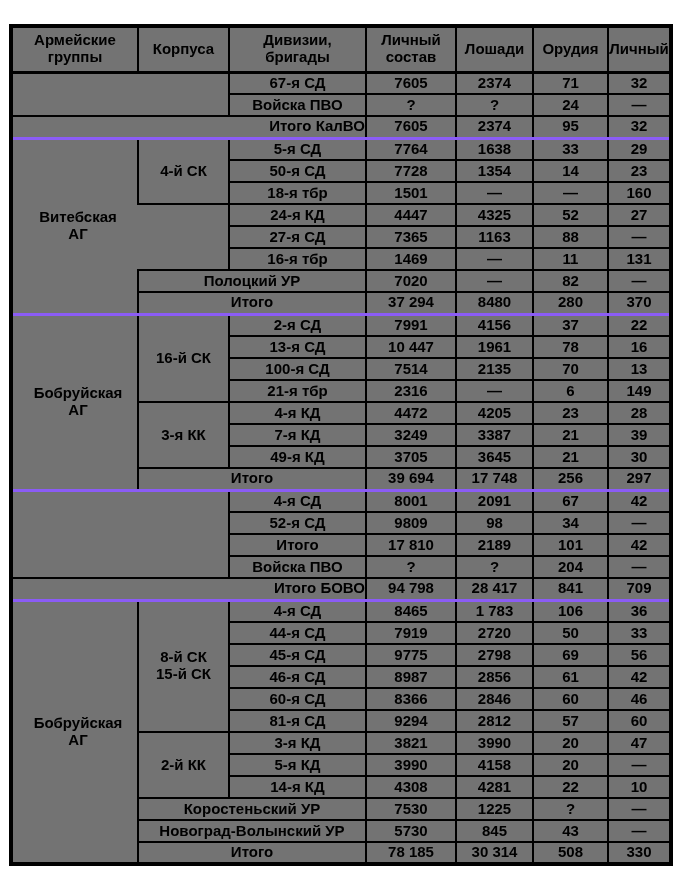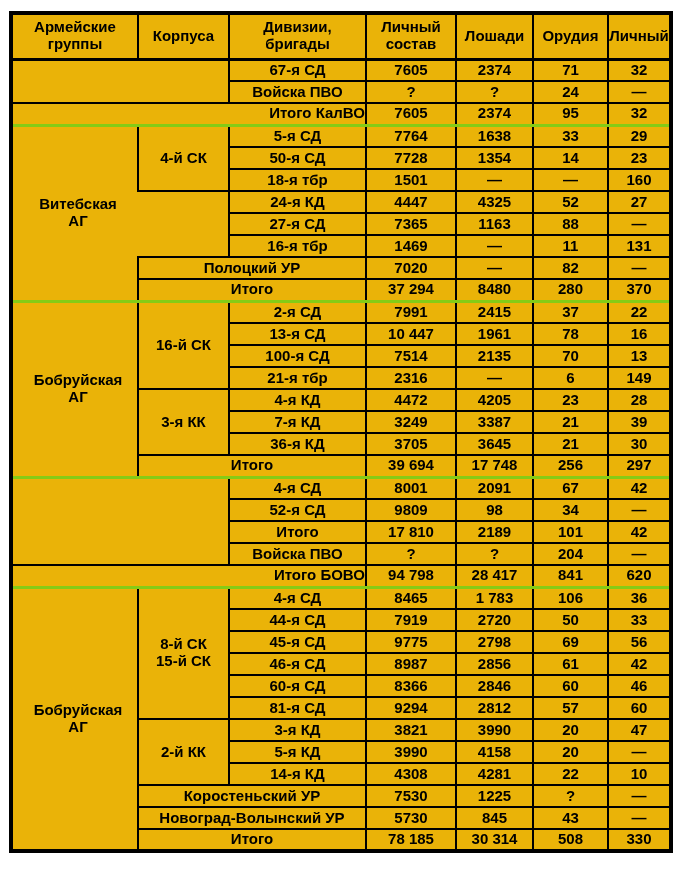--- a/index.html
+++ b/index.html
@@ -6,27 +6,27 @@
     margin: 0;
     padding: 0;
     background: #ffffff;
     width: 680px;
     height: 869px;
     overflow: hidden;
   }
   table.obt {
     border-collapse: collapse;
     table-layout: fixed;
-    margin: 11px 0 0 9px;
+    margin: 24px 0 0 9px;
     width: 661px;
     border: 4px solid #000000;
     font-family: "Liberation Sans", sans-serif;
     font-weight: bold;
     color: #000000;
-    background: #eab308;
+    background: #737373;
   }
   th, td {
     border: 2px solid #000000;
     font-size: 15px;
     line-height: 1.12;
     text-align: center;
     vertical-align: middle;
     padding: 0;
     overflow: hidden;
   }
@@ -40,21 +40,21 @@
   .pre { white-space: pre-line; }
   .group {
     text-align: center;
     padding-left: 6px;
     white-space: pre-line;
   }
   .left {
     text-align: right;
     padding-left: 5px;
   }
-  tr.thick td { border-top: 3px solid #84cc16; }
+  tr.thick td { border-top: 3px solid #8b5cf6; }
   td.no-left { border-left-style: hidden; }
 </style>
 </head>
 <body>
 
 <table class="obt">
   <colgroup>
     <col style="width:127px">
       <col style="width:91px">
       <col style="width:137px">
@@ -162,21 +162,21 @@
       <td>280</td>
       <td>370</td>
     </tr>
 
     <tr class="thick">
       <td rowspan="8" class="group">Бобруйская
 АГ</td>
       <td rowspan="4">16-й СК</td>
       <td>2-я СД</td>
       <td>7991</td>
-      <td>2415</td>
+      <td>4156</td>
       <td>37</td>
       <td>22</td>
     </tr>
     <tr>
       <td>13-я СД</td>
       <td>10 447</td>
       <td>1961</td>
       <td>78</td>
       <td>16</td>
     </tr>
@@ -203,21 +203,21 @@
       <td>28</td>
     </tr>
     <tr>
       <td>7-я КД</td>
       <td>3249</td>
       <td>3387</td>
       <td>21</td>
       <td>39</td>
     </tr>
     <tr>
-      <td>36-я КД</td>
+      <td>49-я КД</td>
       <td>3705</td>
       <td>3645</td>
       <td>21</td>
       <td>30</td>
     </tr>
     <tr>
       <td colspan="2">Итого</td>
       <td>39 694</td>
       <td>17 748</td>
       <td>256</td>
@@ -251,21 +251,21 @@
       <td>?</td>
       <td>?</td>
       <td>204</td>
       <td>—</td>
     </tr>
     <tr>
       <td colspan="3" class="left">Итого БОВО</td>
       <td>94 798</td>
       <td>28 417</td>
       <td>841</td>
-      <td>620</td>
+      <td>709</td>
     </tr>
 
     <tr class="thick">
       <td rowspan="12" class="group">Бобруйская
 АГ</td>
       <td rowspan="6" class="pre">8-й СК
 15-й СК</td>
       <td>4-я СД</td>
       <td>8465</td>
       <td>1 783</td>

